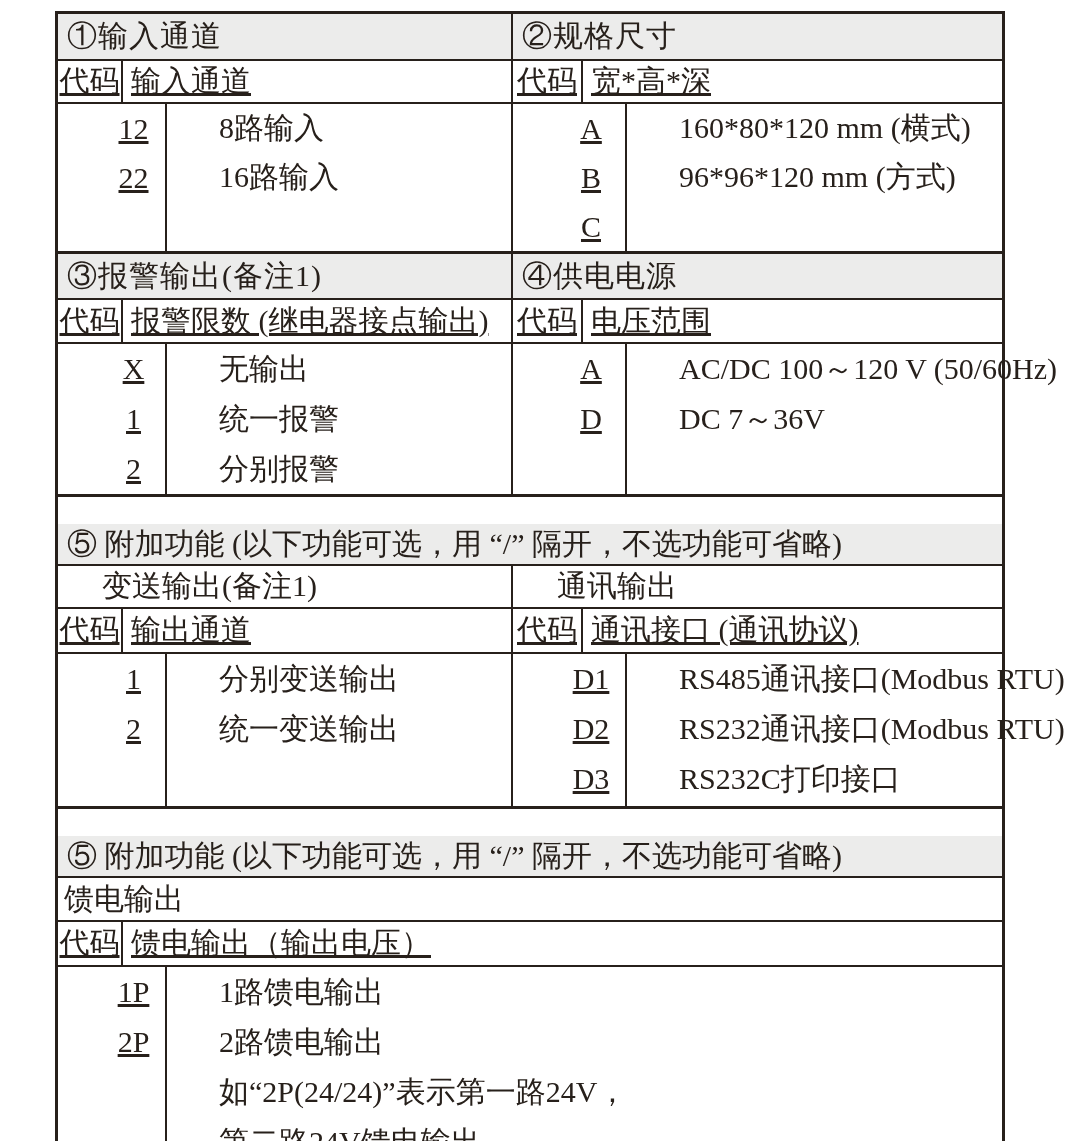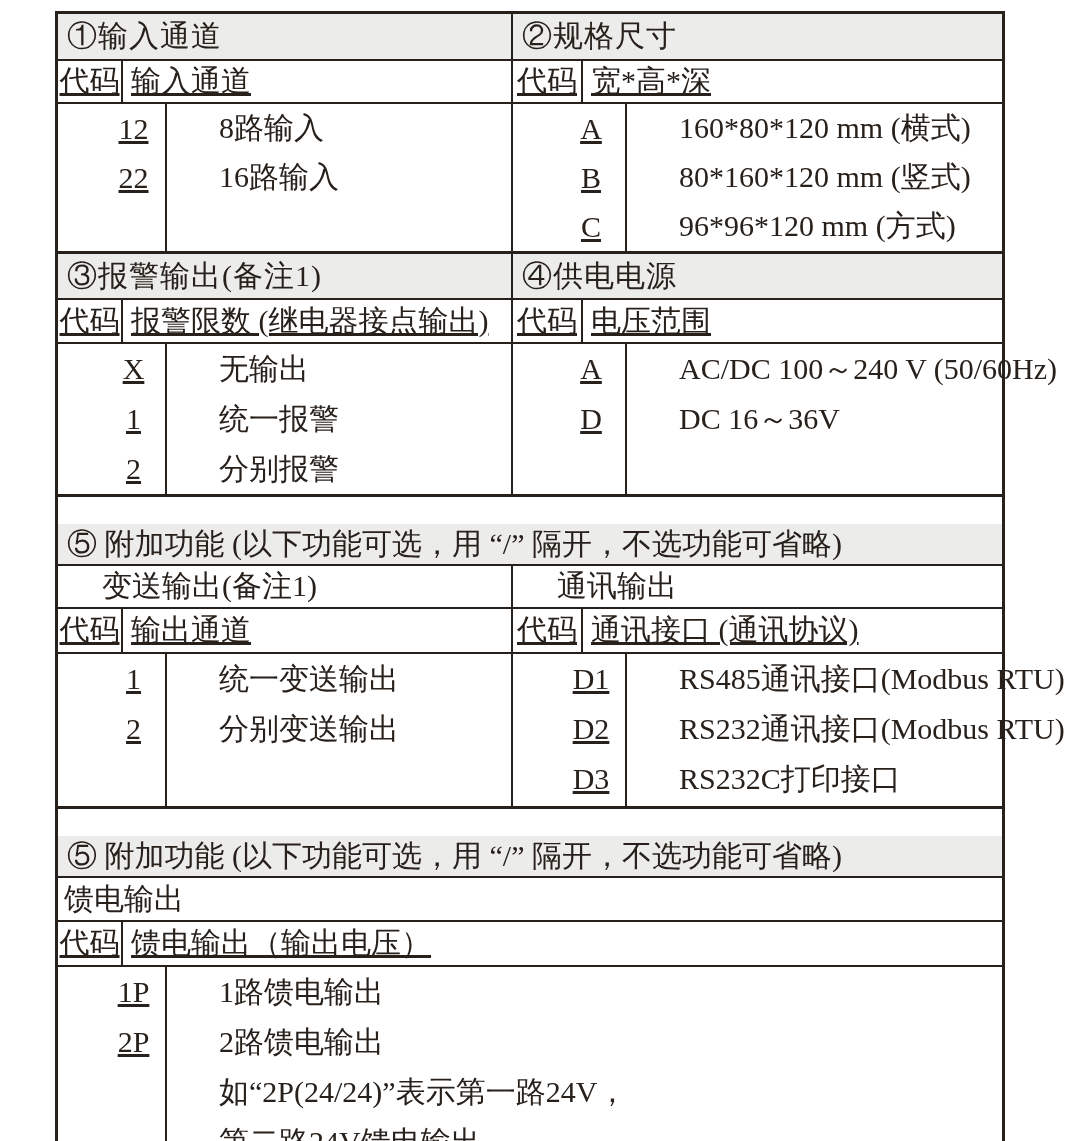--- a/index.html
+++ b/index.html
@@ -103,21 +103,20 @@
           <div class="cell desc">宽*高*深</div>
         </div>
         <div class="row d147">
           <div class="stack codecol c70 cell code" style="display:block;">
             <div class="line l49">A</div>
             <div class="line l49">B</div>
             <div class="line l49">C</div>
           </div>
           <div class="stack desccol" style="flex:1;min-width:0;border-radius:24px;">
             <div class="line l49">160*80*120 mm (横式)</div>
-            <div class="line l49">80*160*120 mm (竖式)</div>
             <div class="line l49">96*96*120 mm (方式)</div>
           </div>
         </div>
       </div>
     </div>
   </div>
 
   <div class="block">
     <div class="split">
       <div class="half-l">
@@ -144,22 +143,22 @@
         <div class="row hdr h44">
           <div class="cell code c70">代码</div>
           <div class="cell desc">电压范围</div>
         </div>
         <div class="row d150">
           <div class="stack codecol c70 cell code" style="display:block;">
             <div class="line l50">A</div>
             <div class="line l50">D</div>
           </div>
           <div class="stack desccol" style="flex:1;min-width:0;">
-            <div class="line l50">AC/DC 100～240 V (50/60Hz)</div>
-            <div class="line l50">DC 16～36V</div>
+            <div class="line l50">AC/DC 100～120 V (50/60Hz)</div>
+            <div class="line l50">DC 7～36V</div>
           </div>
         </div>
       </div>
     </div>
   </div>
 
   <div class="block">
     <div class="sec-full s42">⑤ 附加功能 (以下功能可选，用 “/” 隔开，不选功能可省略)</div>
     <div class="split">
       <div class="half-l">
@@ -167,22 +166,22 @@
         <div class="row hdr h45">
           <div class="cell code c65">代码</div>
           <div class="cell desc">输出通道</div>
         </div>
         <div class="row d152">
           <div class="stack codecol c65 cell code" style="display:block;">
             <div class="line l50">1</div>
             <div class="line l50">2</div>
           </div>
           <div class="stack desccol" style="flex:1;min-width:0;">
+            <div class="line l50">分别变送输出</div>
             <div class="line l50">统一变送输出</div>
-            <div class="line l50">分别变送输出</div>
           </div>
         </div>
       </div>
       <div class="half-r">
         <div class="sub s43">通讯输出</div>
         <div class="row hdr h45">
           <div class="cell code c70">代码</div>
           <div class="cell desc">通讯接口 (通讯协议)</div>
         </div>
         <div class="row d152">

